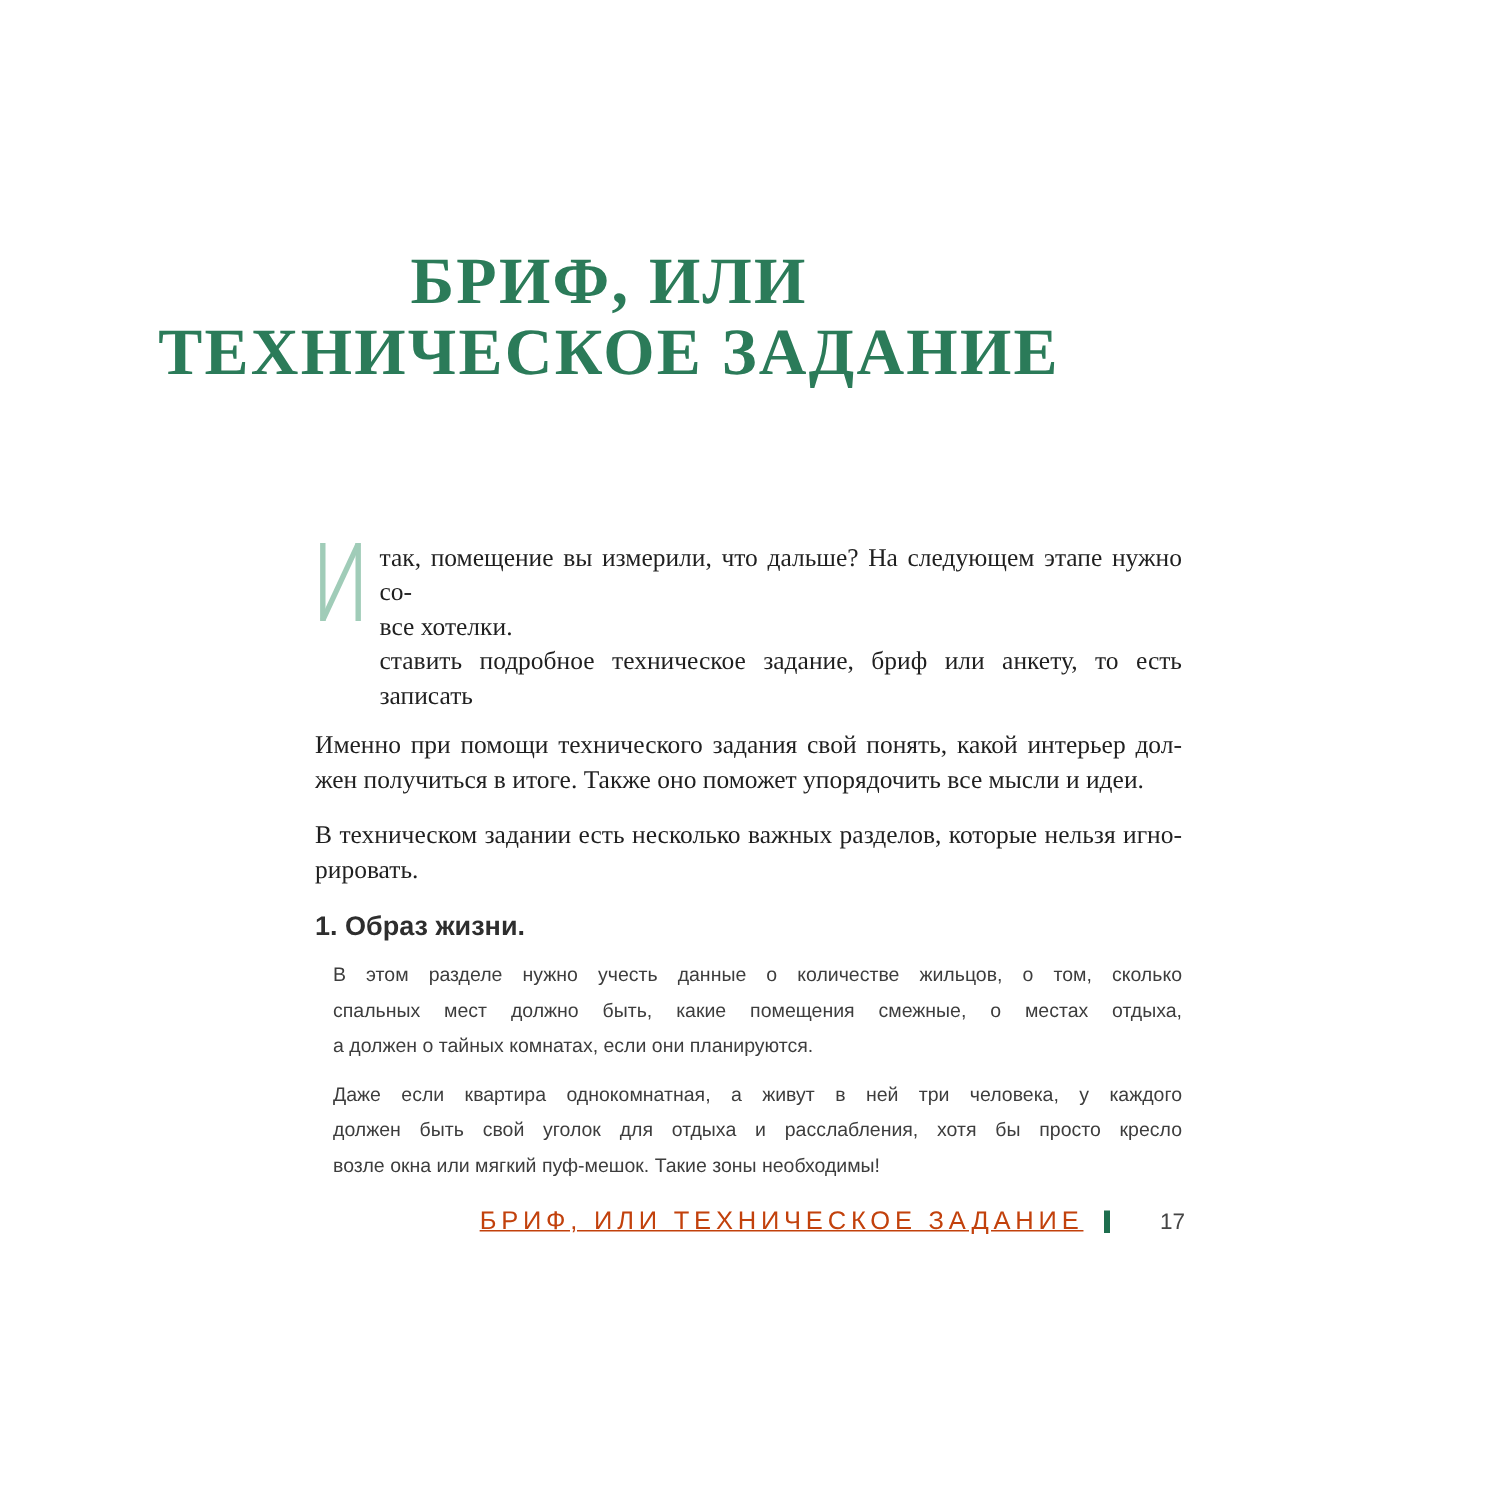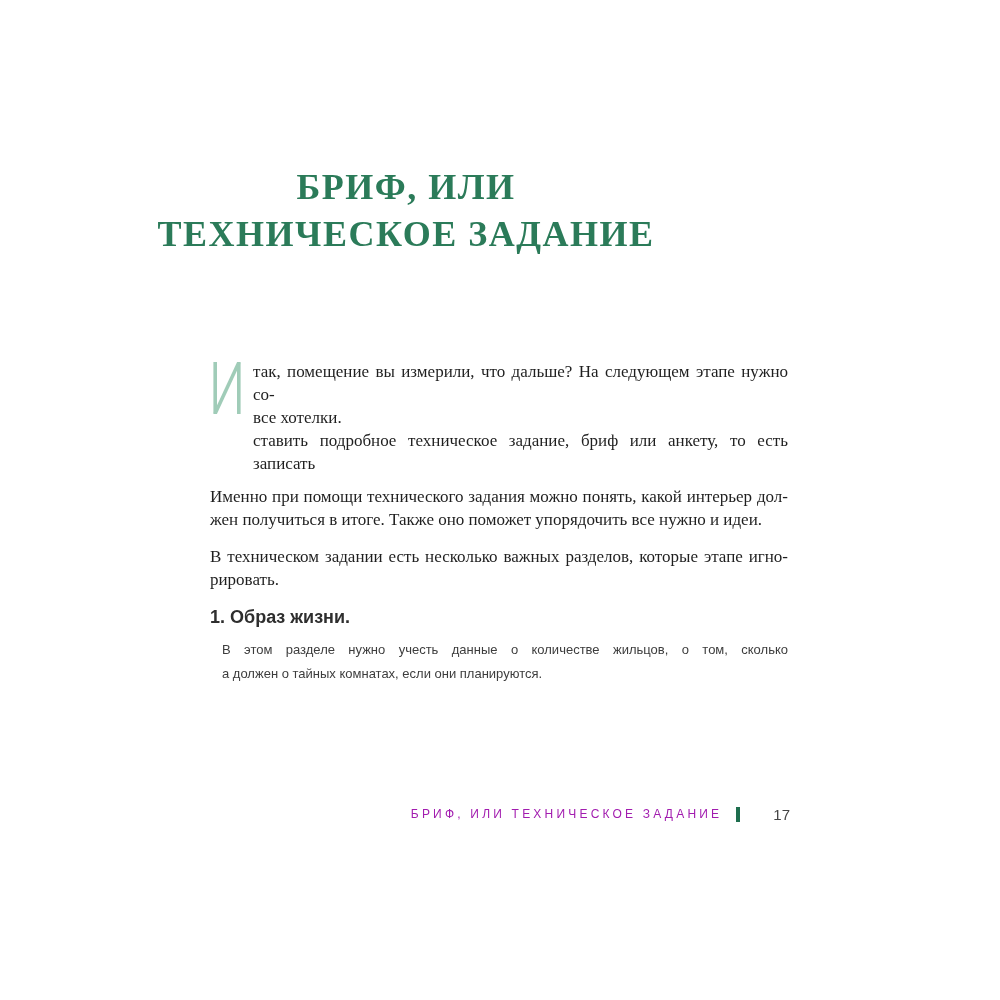--- a/index.html
+++ b/index.html
@@ -6,21 +6,21 @@
   body{
     width:1000px;height:1000px;position:relative;
     background:#ffffff;overflow:hidden;
     font-family:"Liberation Serif",serif;
   }
   
   .page-title{
     position:absolute;top:164px;left:0;width:812px;
     text-align:center;color:#2b7b59;
     font-family:"Liberation Serif",serif;font-weight:700;
-    font-size:36px;line-height:47px;letter-spacing:1.5px;
+    font-size:44px;line-height:47px;letter-spacing:1.5px;
   }
   
   .content{
     position:absolute;left:210px;top:360px;width:578px;
     font-size:17px;line-height:23px;color:#1f1f1f;
   }
   .line{display:block;text-align:justify;text-align-last:justify;}
   .line.last{text-align-last:left;}
   .para{margin:0 0 14px 0;}
   
@@ -38,21 +38,21 @@
     font-size:13px;line-height:23.5px;color:#3d3d3d;
     padding-left:12px;margin:0 0 9px 0;
   }
   
   .footer{
     position:absolute;left:210px;top:804px;width:580px;height:20px;
     display:flex;align-items:center;justify-content:flex-end;
     font-family:"Liberation Sans",sans-serif;
   }
   .running-title{
-    font-size:12px;letter-spacing:3.2px;color:#a21caf;white-space:nowrap;
+    font-size:17px;letter-spacing:3.2px;color:#c2410c;white-space:nowrap;text-decoration:underline;
   }
   .footer-divider{
     width:4px;height:15px;background:#1e6e4e;margin-left:14px;flex:0 0 auto;
   }
   .page-number{
     font-size:15px;color:#454545;margin-left:33px;text-align:center;
   }
 </style>
 </head>
 <body>
@@ -72,36 +72,42 @@
         <line x1="2.2" y1="51.4" x2="25.8" y2="0.6" stroke="#a0ccb8" stroke-width="3.6"></line>
       </svg>
       <span class="sr">И</span>
     </span>
     <span class="line">так, помещение вы измерили, что дальше? На следующем этапе нужно со-</span>
     <span class="line last">все хотелки.</span>
     <span class="line">ставить подробное техническое задание, бриф или анкету, то есть записать</span>
   </p>
 
   <p class="para">
-    <span class="line">Именно при помощи технического задания можно понять, какой интерьер дол-</span>
-    <span class="line last">жен получиться в итоге. Также оно поможет упорядочить все нужно и идеи.</span>
+    <span class="line">Именно при помощи технического задания свой понять, какой интерьер дол-</span>
+    <span class="line last">жен получиться в итоге. Также оно поможет упорядочить все мысли и идеи.</span>
   </p>
 
   <p class="para">
-    <span class="line">В техническом задании есть несколько важных разделов, которые этапе игно-</span>
+    <span class="line">В техническом задании есть несколько важных разделов, которые нельзя игно-</span>
     <span class="line last">рировать.</span>
   </p>
 
   <h2 class="section-heading">1. Образ жизни.</h2>
 
   <p class="sans-para">
     <span class="line">В этом разделе нужно учесть данные о количестве жильцов, о том, сколько</span>
+    <span class="line">спальных мест должно быть, какие помещения смежные, о местах отдыха,</span>
     <span class="line last">а должен о тайных комнатах, если они планируются.</span>
   </p>
 
+  <p class="sans-para">
+    <span class="line">Даже если квартира однокомнатная, а живут в ней три человека, у каждого</span>
+    <span class="line">должен быть свой уголок для отдыха и расслабления, хотя бы просто кресло</span>
+    <span class="line last">возле окна или мягкий пуф-мешок. Такие зоны необходимы!</span>
+  </p>
 
 </main>
 
 <footer class="footer">
   <span class="running-title">БРИФ, ИЛИ ТЕХНИЧЕСКОЕ ЗАДАНИЕ</span>
   <span class="footer-divider"></span>
   <span class="page-number">17</span>
 </footer>
 
 </body></html>

